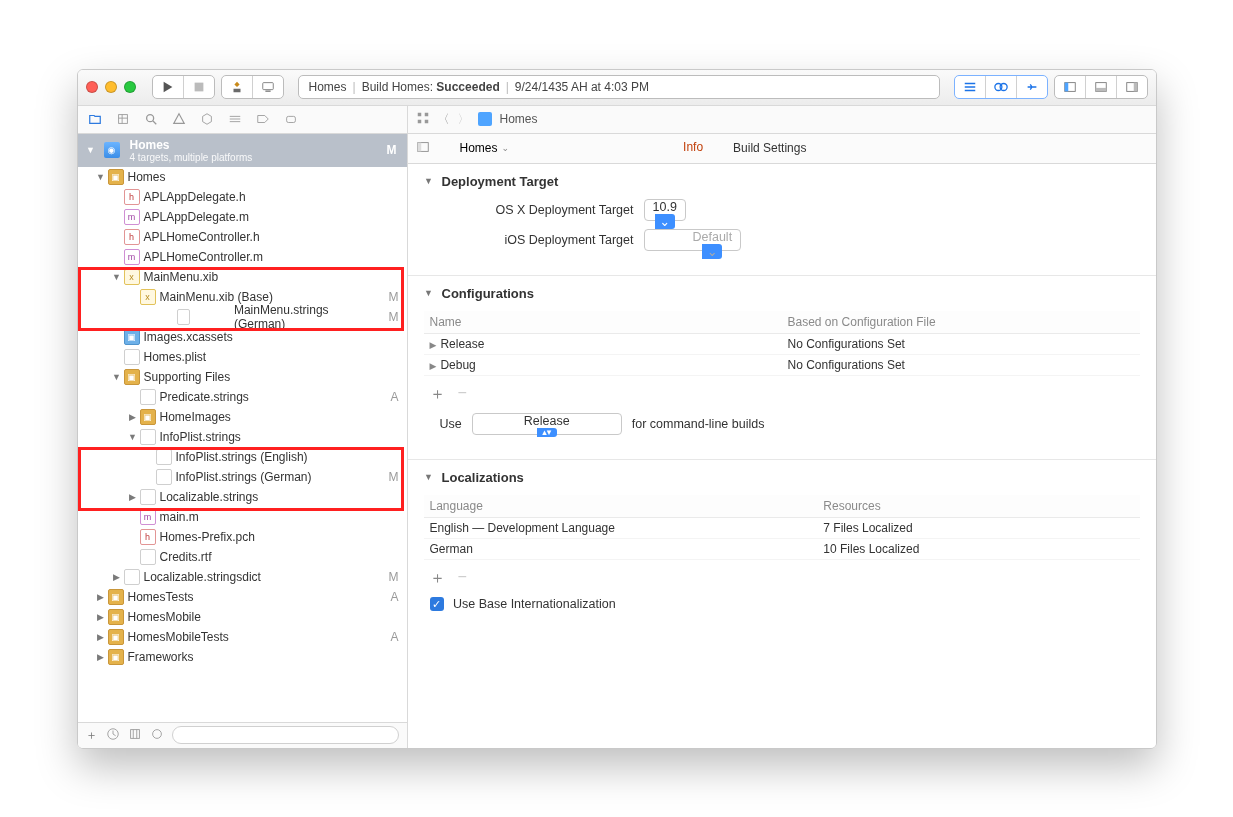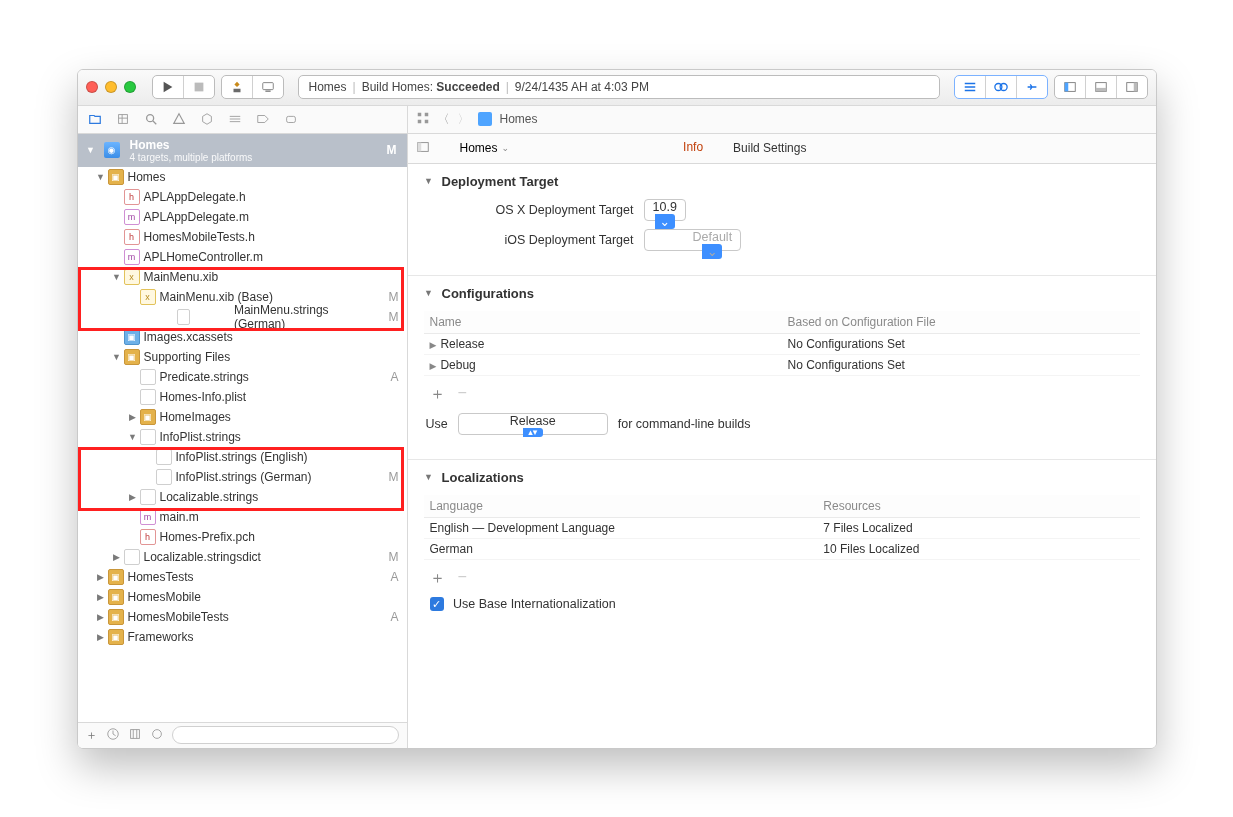--- a/index.html
+++ b/index.html
@@ -273,21 +273,21 @@
             <span>APLAppDelegate.h</span>
           </div>
           <div class="tree-row" style="padding-left: 34px;">
             <span class="tri"></span>
             <span class="fi fi-m">m</span>
             <span>APLAppDelegate.m</span>
           </div>
           <div class="tree-row" style="padding-left: 34px;">
             <span class="tri"></span>
             <span class="fi fi-h">h</span>
-            <span>HomesMobileTests.h</span>
+            <span>APLHomeController.h</span>
           </div>
           <div class="tree-row" style="padding-left: 34px;">
             <span class="tri"></span>
             <span class="fi fi-m">m</span>
             <span>APLHomeController.m</span>
           </div>
           <div class="tree-row" style="padding-left: 34px;">
             <span class="tri">▼</span>
             <span class="fi fi-xib">x</span>
             <span>MainMenu.xib</span>
@@ -303,36 +303,36 @@
             <span class="fi fi-file"></span>
             <span>MainMenu.strings (German)</span>
             <span class="status-m">M</span>
           </div>
           <div class="tree-row" style="padding-left: 34px;">
             <span class="tri"></span>
             <span class="fi fi-folder-blue">▣</span>
             <span>Images.xcassets</span>
           </div>
           <div class="tree-row" style="padding-left: 34px;">
+            <span class="tri"></span>
+            <span class="fi fi-file"></span>
+            <span>Homes.plist</span>
+          </div>
+          <div class="tree-row" style="padding-left: 34px;">
             <span class="tri">▼</span>
             <span class="fi fi-folder">▣</span>
             <span>Supporting Files</span>
           </div>
           <div class="tree-row" style="padding-left: 50px;">
             <span class="tri"></span>
             <span class="fi fi-file"></span>
             <span>Predicate.strings</span>
             <span class="status-m">A</span>
           </div>
           <div class="tree-row" style="padding-left: 50px;">
-            <span class="tri"></span>
-            <span class="fi fi-file"></span>
-            <span>Homes-Info.plist</span>
-          </div>
-          <div class="tree-row" style="padding-left: 50px;">
             <span class="tri">▶</span>
             <span class="fi fi-folder">▣</span>
             <span>HomeImages</span>
           </div>
           <div class="tree-row" style="padding-left: 50px;">
             <span class="tri">▼</span>
             <span class="fi fi-file"></span>
             <span>InfoPlist.strings</span>
           </div>
           <div class="tree-row" style="padding-left: 66px;">
@@ -353,20 +353,25 @@
           </div>
           <div class="tree-row" style="padding-left: 50px;">
             <span class="tri"></span>
             <span class="fi fi-m">m</span>
             <span>main.m</span>
           </div>
           <div class="tree-row" style="padding-left: 50px;">
             <span class="tri"></span>
             <span class="fi fi-h">h</span>
             <span>Homes-Prefix.pch</span>
+          </div>
+          <div class="tree-row" style="padding-left: 50px;">
+            <span class="tri"></span>
+            <span class="fi fi-file"></span>
+            <span>Credits.rtf</span>
           </div>
           <div class="tree-row" style="padding-left: 34px;">
             <span class="tri">▶</span>
             <span class="fi fi-file"></span>
             <span>Localizable.stringsdict</span>
             <span class="status-m">M</span>
           </div>
           <div class="tree-row" style="padding-left: 18px;">
             <span class="tri">▶</span>
             <span class="fi fi-folder">▣</span>
@@ -481,21 +486,21 @@
                 <tr>
                   <td><span class="small-tri">▶</span>Debug</td>
                   <td>No Configurations Set</td>
                 </tr>
               </tbody>
           </table>
           <div class="plusminus">
             <span>＋</span>
             <span style="color:#ccc">−</span>
           </div>
-          <div class="form-row" style="margin-left:2px">
+          <div class="form-row" style="margin-left:16px">
             <span>Use</span>
             <span class="sel" style="min-width:150px">
               <span style="flex:1">Release</span>
               <span class="arrow" style="font-size:9px;line-height:1">▴▾</span>
             </span>
             <span>for command-line builds</span>
           </div>
         </div>
 
         <div class="section" style="border-bottom:none">

